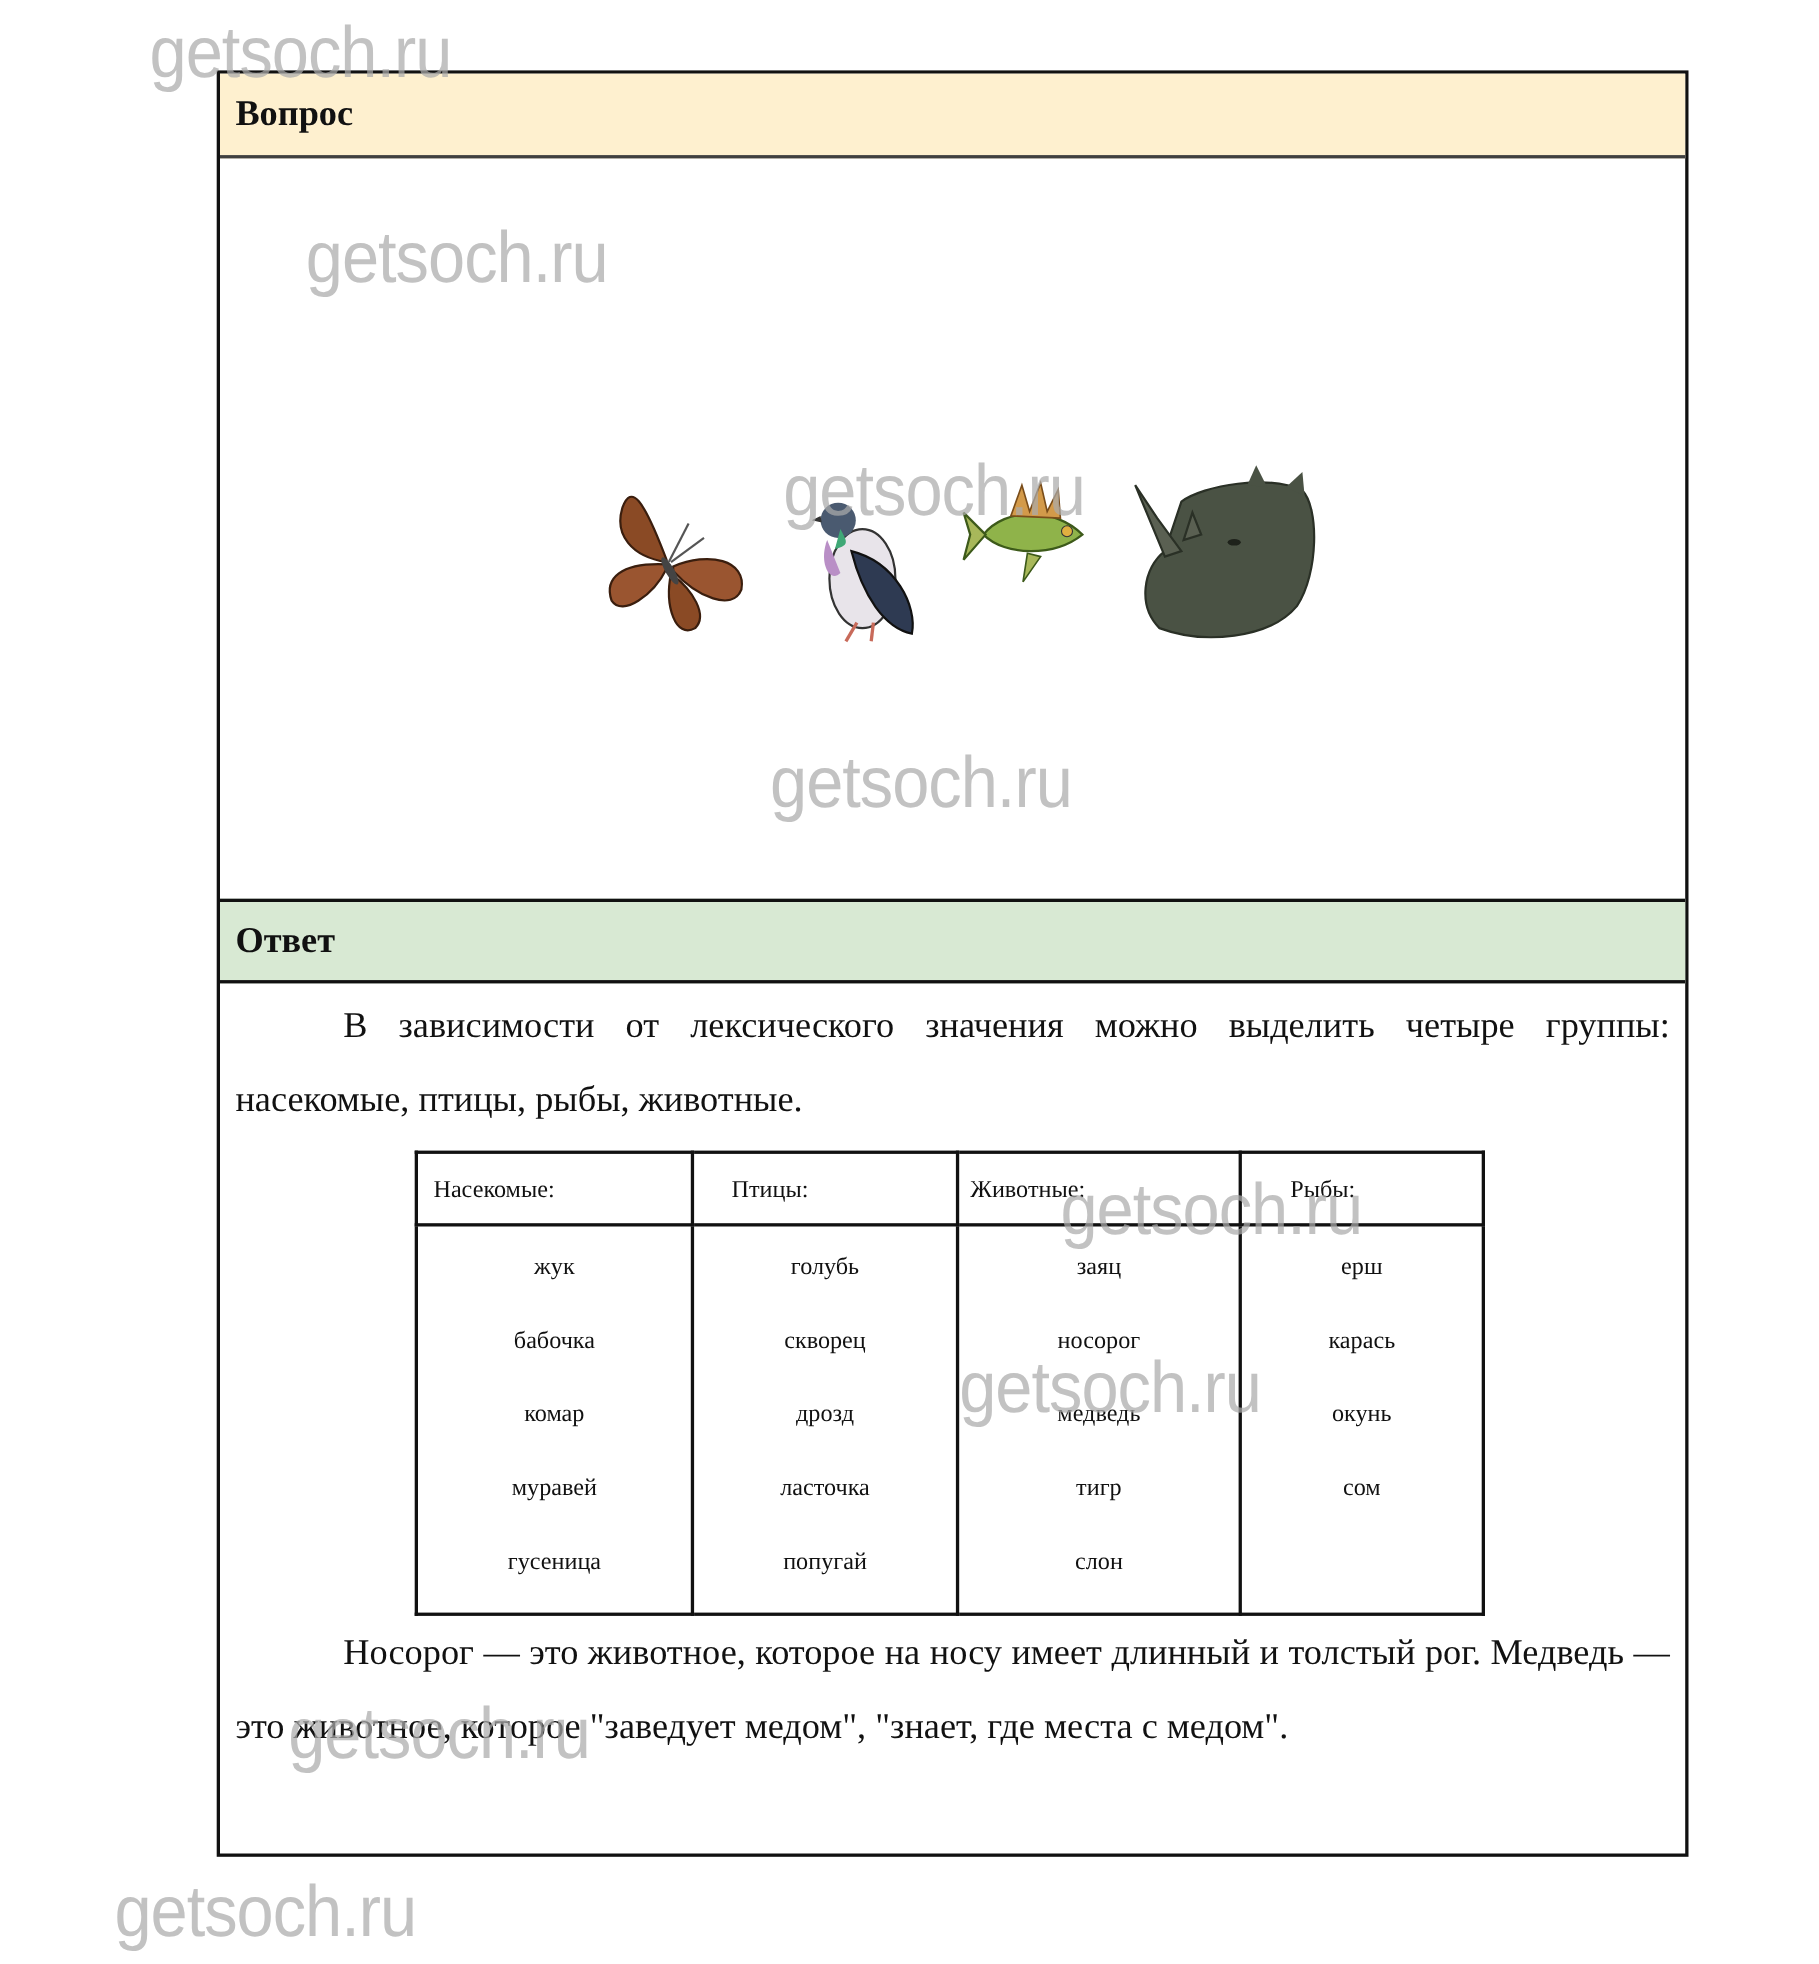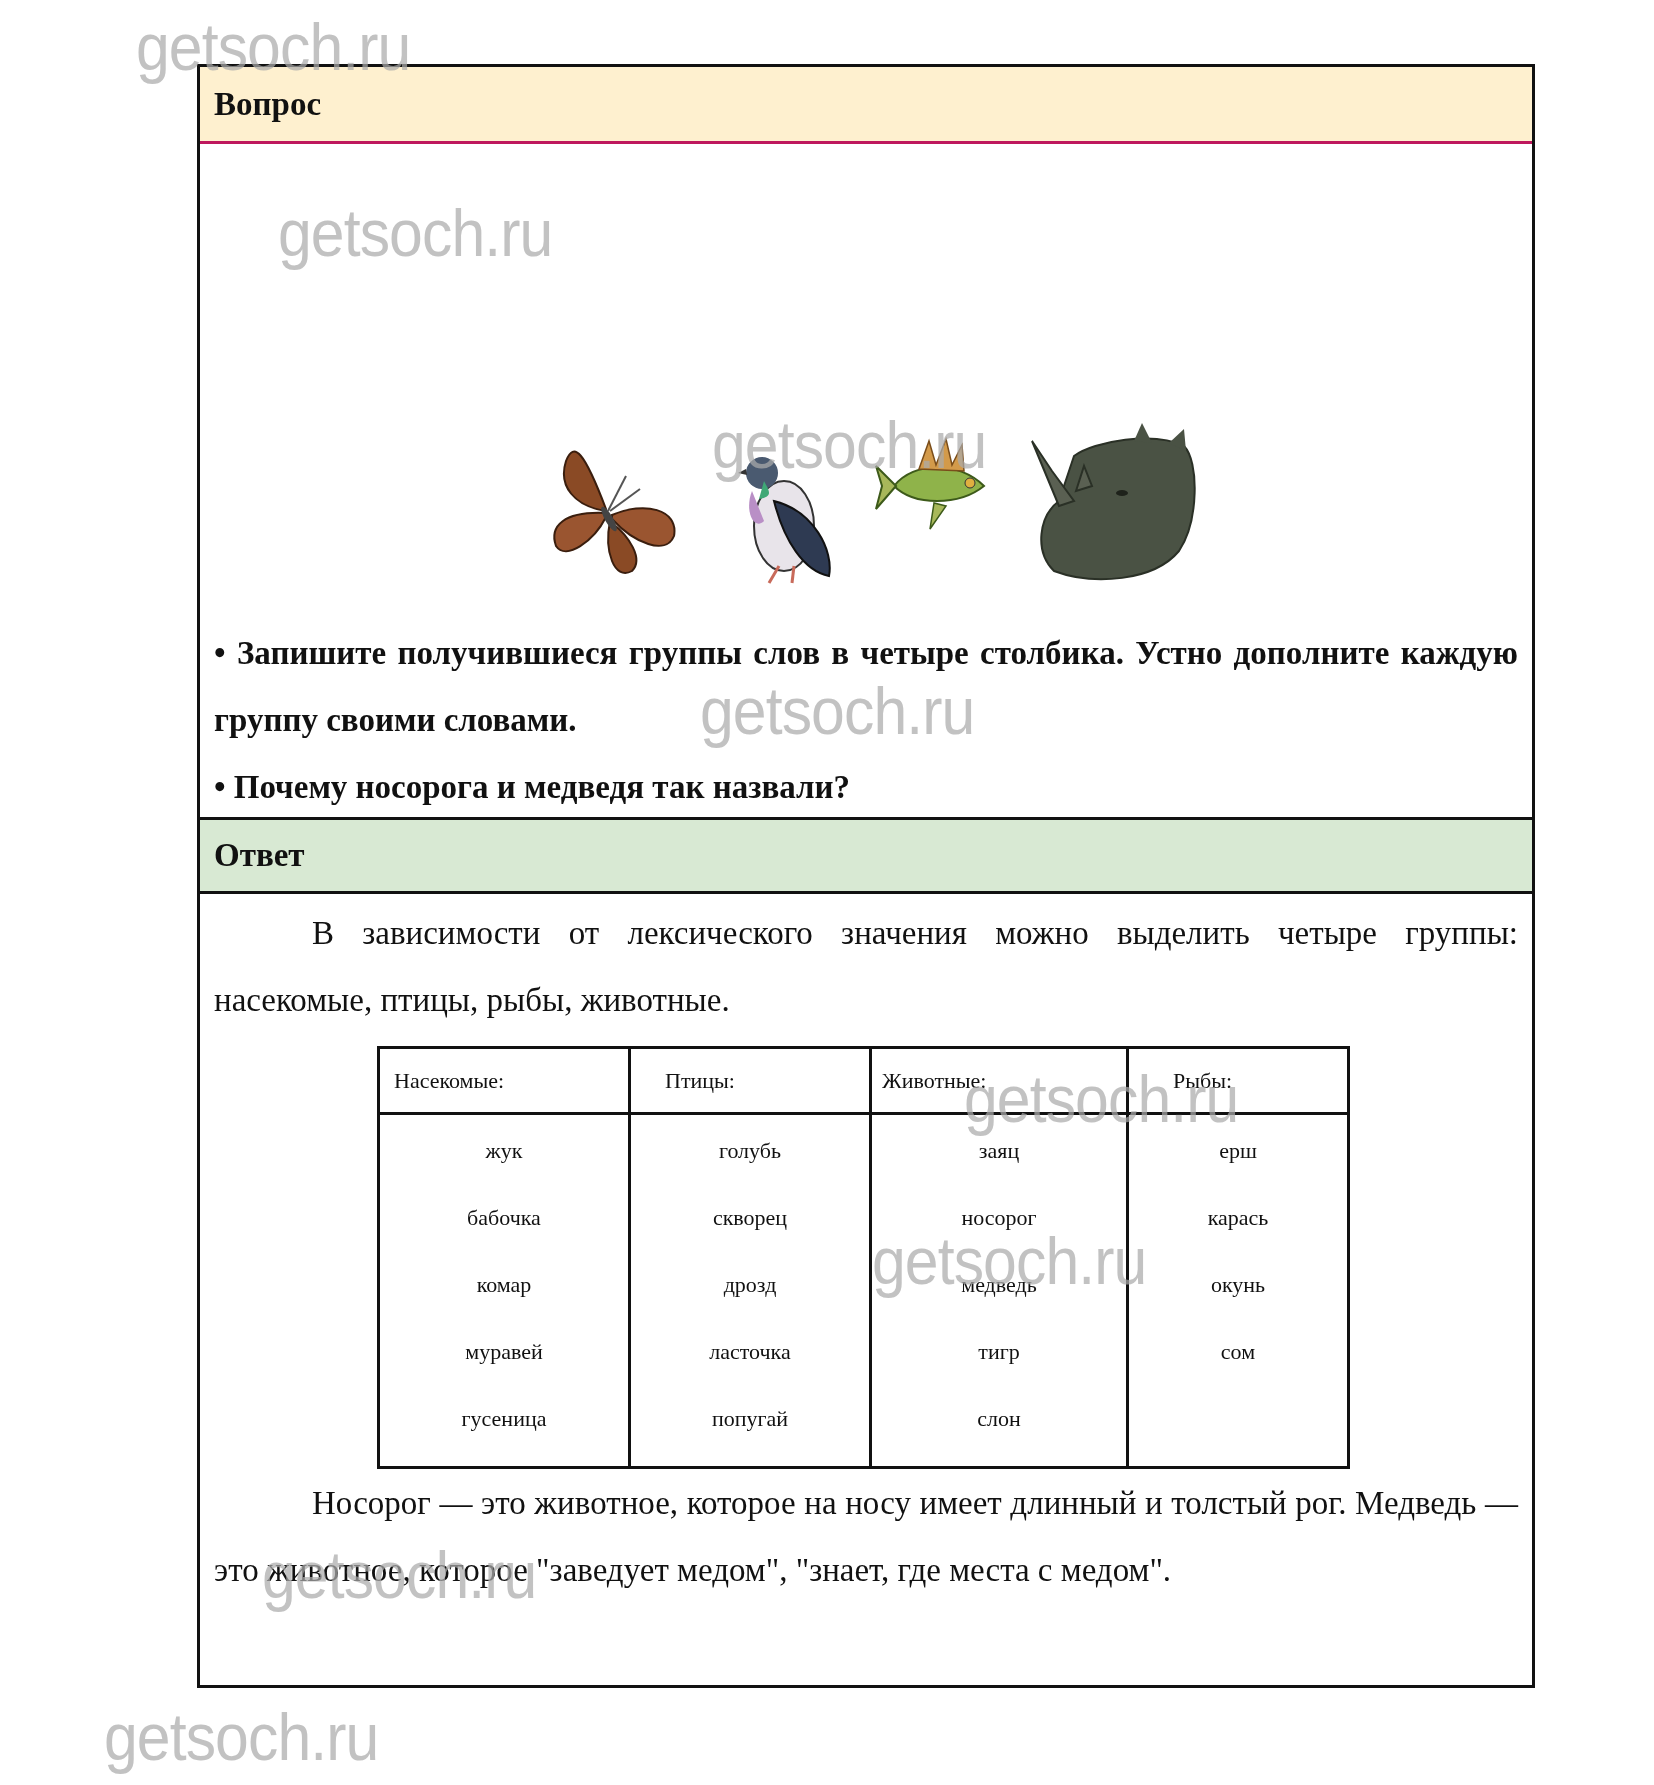--- a/index.html
+++ b/index.html
@@ -8,21 +8,21 @@
 
     .watermark { position: absolute; font-family: "Liberation Sans", "DejaVu Sans", sans-serif;
                  color: rgba(170,170,170,0.72); font-size: 66px; letter-spacing: -1px;
                  transform: scaleX(0.92); transform-origin: left top; line-height: 1; pointer-events: none; z-index: 5; }
 
     .card { position: absolute; left: 197px; top: 64px; width: 1338px; height: 1624px;
             border: 3px solid #111; box-sizing: border-box; }
 
     .hdr { position: absolute; left: 0; right: 0; box-sizing: border-box; padding-left: 14px;
            font-weight: bold; font-size: 33px; display: flex; align-items: center; }
-    .hdr-q { top: 0; height: 77px; background: #fef0cf; border-bottom: 3px solid #be185d; }
+    .hdr-q { top: 0; height: 77px; background: #fef0cf; border-bottom: 3px solid #404040; }
     .hdr-a { top: 750px; height: 77px; background: #d8e9d3; border-top: 3px solid #111; border-bottom: 3px solid #111; text-align: center; }
 
     .qtext { position: absolute; left: 14px; right: 14px; font-weight: bold; font-size: 33px;
              line-height: 67px; text-align: justify; }
     .q1 { top: 86px; }
     .q2 { top: 553px; }
 
     .pics { position: absolute; left: 324px; top: 344px; width: 690px; height: 180px; }
     .pic { position: absolute; }
 
@@ -87,24 +87,20 @@
     <svg class="pic" style="left:490px; top:10px;" width="190" height="170" viewBox="0 0 190 170">
       <path d="M40 150 C20 130 25 95 45 80 L60 35 C80 20 140 10 170 25 C185 40 185 100 165 130 C140 160 80 165 40 150 Z" fill="#4a5244" stroke="#2a3026" stroke-width="2"></path>
       <path d="M45 85 L18 20 L38 50 L60 80 Z" fill="#5a6052" stroke="#2a3026" stroke-width="2"></path>
       <path d="M62 70 L70 45 L78 65 Z" fill="#5a6052" stroke="#2a3026" stroke-width="2"></path>
       <path d="M120 20 L128 2 L138 22 Z" fill="#4a5244"></path>
       <path d="M155 22 L170 8 L172 30 Z" fill="#4a5244"></path>
       <ellipse cx="108" cy="72" rx="6" ry="3" fill="#1e221b"></ellipse>
     </svg>
   </div>
 
-  <div class="qtext q2">
-    <div>• Запишите получившиеся группы слов в четыре столбика. Устно дополните каждую группу своими словами.</div>
-    <div>• Почему носорога и медведя так назвали?</div>
-  </div>
 
   <div class="hdr hdr-a">Ответ</div>
 
   <div class="atext a1">В зависимости от лексического значения можно выделить четыре группы: насекомые, птицы, рыбы, животные.</div>
 
   <table class="groups">
     <tbody>
         <tr>
       <th style="width:220px;">Насекомые:</th>
       <th style="width:190px; padding-left:34px;">Птицы:</th>

